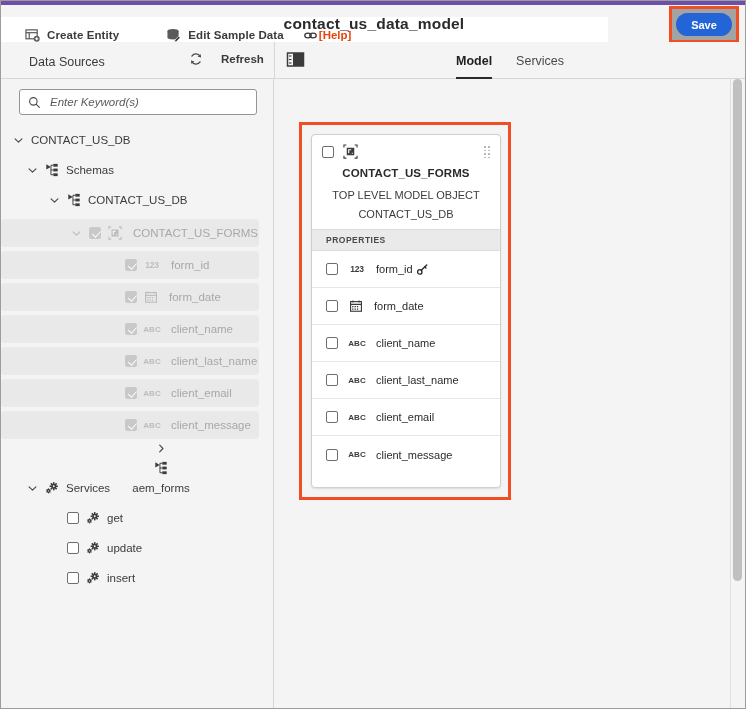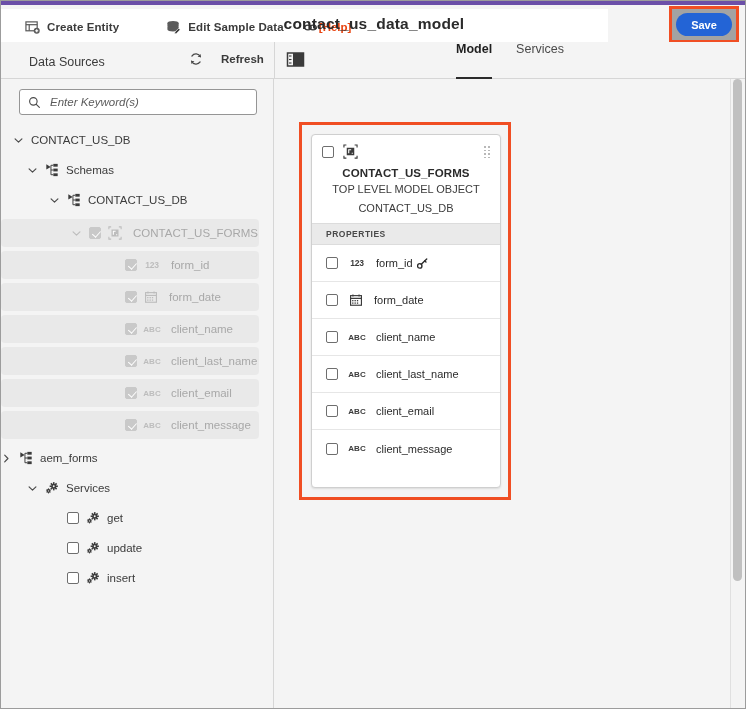--- a/index.html
+++ b/index.html
@@ -20,21 +20,21 @@
 
   
   .purple-strip {
     position: absolute; top: 0; left: 0;
     width: 746px; height: 4px;
     background: #6b4fa8;
   }
 
   
   .toolbar {
-    position: absolute; top: 8px; left: 0;
+    position: absolute; top: 16px; left: 0;
     width: 607px; height: 37px;
     background: #ffffff;
     border-bottom: 1px solid #d6d6d6;
     display: flex; align-items: center;
   }
   .tb-btn {
     display: flex; align-items: center; gap: 7px;
     height: 30px; padding: 0 6px;
     cursor: pointer; user-select: none;
   }
@@ -92,21 +92,21 @@
   }
   .panel-toggle {
     position: absolute; left: 285px; top: 9px;
     width: 20px; height: 18px; cursor: pointer;
   }
   .tabs {
     position: absolute; left: 455px; top: 0;
     height: 37px; display: flex; align-items: center; gap: 24px;
   }
   .tab {
-    position: relative; height: 37px; display:flex; 
+    position: relative; height: 37px; display:flex; align-items:center;
     font-size: 12.5px; color: #4a4a4a; cursor: pointer; user-select: none;
   }
   .tab.active { color: #1f1f1f; font-weight: 600; }
   .tab.active::after {
     content: ""; position: absolute; left: 0; right: 0; bottom: 0;
     height: 2px; background: #2b2b2b;
   }
 
   
   .sidebar {
@@ -203,21 +203,21 @@
     display: grid; grid-template-columns: 2px 2px; gap: 2px;
   }
   .drag-handle i {
     width: 1.6px; height: 1.6px; background: #b8b8b8; display:block;
   }
   .card-title {
     text-align: center; font-size: 11.5px; font-weight: 700;
     color: #2b2b2b; margin-top: 8px; letter-spacing: .1px;
   }
   .card-sub {
-    text-align: center; font-size: 11px; color: #3b3b3b; margin-top: 4px;
+    text-align: center; font-size: 11px; color: #3b3b3b; margin-top: 10px;
   }
   .card-sub2 {
     text-align: center; font-size: 11px; color: #3b3b3b;
     margin-top: 7px; padding-bottom: 9px;
   }
   .props-hdr {
     background: #eaeaea;
     border-top: 1px solid #dcdcdc; border-bottom: 1px solid #dcdcdc;
     font-size: 8.5px; font-weight: 700; color: #4a4a4a;
     letter-spacing: .5px; padding: 5px 0 5px 14px;
@@ -469,21 +469,21 @@
           <span class="cb checked-dim"></span>
           <span class="ico tabc" style="color: rgb(189, 189, 189);">ABC</span>
           <span class="tlabel" style="margin-left: 4px;">client_email</span>
         </div>
         <div class="tnode dim rowbg" style="padding-left: 106px;">
           <span class="caret empty"></span>
           <span class="cb checked-dim"></span>
           <span class="ico tabc" style="color: rgb(189, 189, 189);">ABC</span>
           <span class="tlabel" style="margin-left: 4px;">client_message</span>
         </div>
-        <div class="tnode" style="">
+        <div class="tnode" style="padding-left: 48px; flex-direction: column;">
           <span class="caret">
             <svg width="9" height="9" viewBox="0 0 10 10">
               <path d="M3 1.2L6.6 5 3 8.8" fill="none" stroke="#4a4a4a" stroke-width="1.3" stroke-linecap="round" stroke-linejoin="round"></path>
             </svg>
           </span>
           <span class="ico">
             <svg width="14" height="14" viewBox="0 0 16 16">
               <g fill="#3b3b3b">
                 <rect x="9.5" y="1" width="5" height="3.2"></rect>
                 <rect x="9.5" y="6.4" width="5" height="3.2"></rect>

